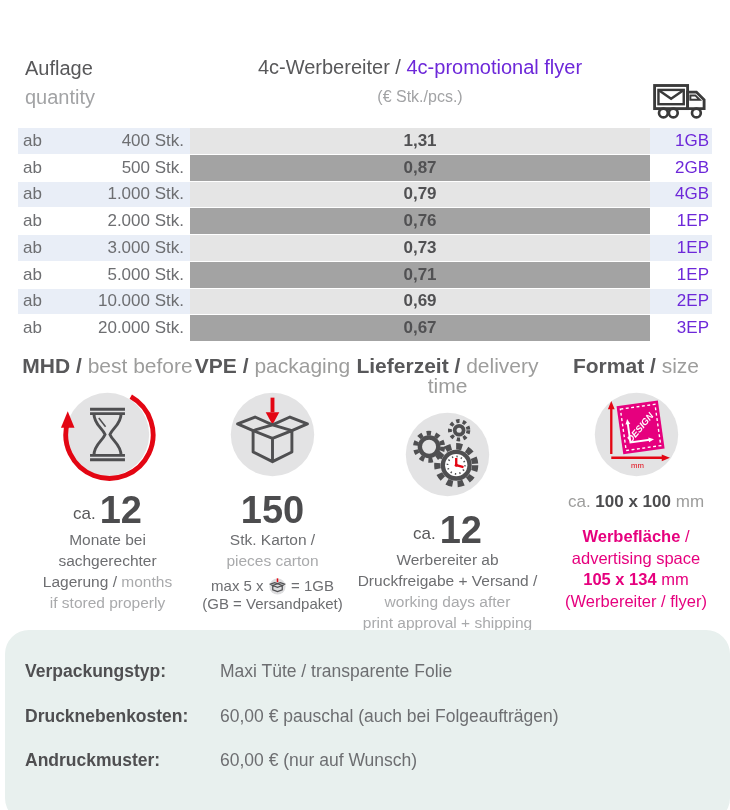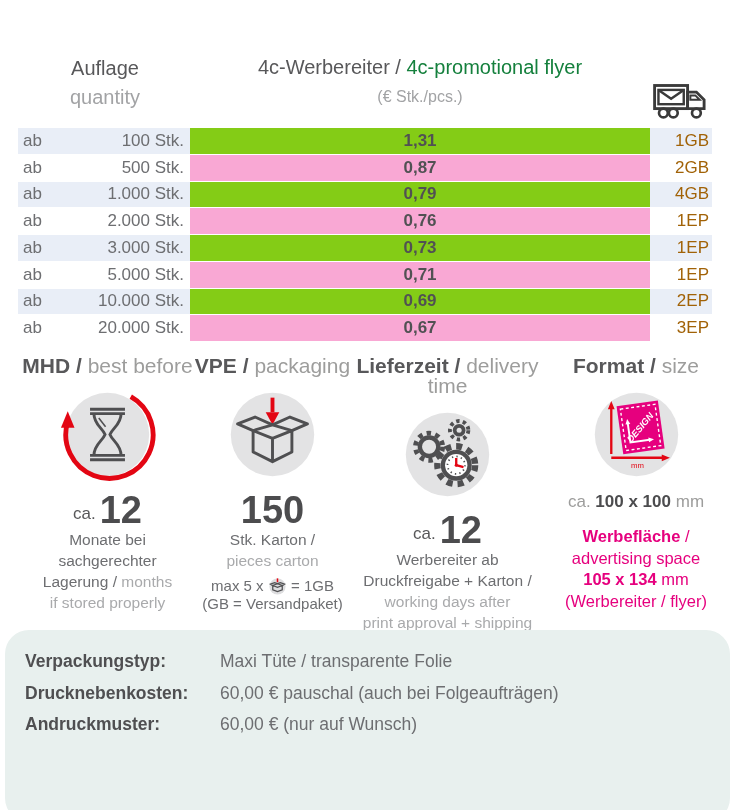--- a/index.html
+++ b/index.html
@@ -3,43 +3,43 @@
 <meta charset="utf-8">
 <style>
   * { margin:0; padding:0; box-sizing:border-box; }
   html,body { background:#ffffff; }
   body { font-family:"Liberation Sans", sans-serif; }
   #page {
     position:relative; width:730px; height:810px; margin:0 auto;
     background:#ffffff; overflow:hidden;
   }
   
-  .hdr-qty { position:absolute; left:25px; top:54px; width:160px; text-align:center; }
+  .hdr-qty { position:absolute; left:25px; top:54px; width:160px; text-align:left; }
   .hdr-qty .de { font-size:20px; color:#58585a; line-height:29px; }
   .hdr-qty .en { font-size:20px; color:#a2a3a5; line-height:29px; }
   .hdr-prod { position:absolute; left:205px; top:54px; width:430px; text-align:center; }
   .hdr-prod .l1 { font-size:20px; line-height:26px; }
   .hdr-prod .de { color:#58585a; }
-  .hdr-prod .en { color:#15803d; }
+  .hdr-prod .en { color:#6d28d9; }
   .hdr-prod .sub { font-size:16px; color:#a2a3a5; margin-top:8px; }
   .truck { position:absolute; left:652px; top:80px; width:58px; height:44px; }
   
   .ptable { position:absolute; left:18px; top:128px; width:694px; }
   .p-row { display:flex; height:26.75px; border-bottom:1px solid #ffffff; }
   .c-qty  { width:172px; display:flex; align-items:center; font-size:17px; color:#6d6e71; }
   .c-qty .ab { padding-left:5px; }
   .c-qty .num { margin-left:auto; padding-right:6px; }
   .c-price { width:460px; display:flex; align-items:center; justify-content:center;
              font-size:17px; font-weight:bold; color:#515153; }
   .c-pack { width:62px; display:flex; align-items:center; justify-content:flex-end;
-            padding-right:3px; font-size:17px; color:#a16207; }
+            padding-right:3px; font-size:17px; color:#6d28d9; }
   .row-tint .c-qty, .row-tint .c-pack { background:#e9eef7; }
-  .row-tint .c-price { background:#84cc16; }
+  .row-tint .c-price { background:#e5e5e5; }
   .row-plain .c-qty, .row-plain .c-pack { background:#ffffff; }
-  .row-plain .c-price { background:#f9a8d4; }
+  .row-plain .c-price { background:#a3a3a3; }
   
   .feat { position:absolute; top:356px; text-align:center; }
   #feat-mhd { left:15px; width:185px; }
   #feat-vpe { left:180px; width:185px; }
   #feat-del { left:340px; width:215px;text-align:center; }
   #feat-fmt { left:550px; width:172px; }
   .feat .title { font-size:21px; line-height:20px; }
   .feat .title .de { font-weight:bold; color:#58585a; }
   .feat .title .en { color:#9d9d9c; }
   .feat .circle { width:97px; height:97px; margin:10px auto 0; }
@@ -55,22 +55,22 @@
   .fmt-size .pre, .fmt-size .unit { color:#9d9d9c; }
   .fmt-size .val { font-weight:bold; color:#4c4c4e; }
   .fmt-ad { margin-top:14px; font-size:16.5px; line-height:21.5px; color:#e6007e; }
   .fmt-ad .b { font-weight:bold;text-align:right; }
   
   .footer {
     position:absolute; left:5px; top:630px; width:725px; height:192px;
     background:#e8f0ee; border-radius:24px;
   }
   .footer-grid {
-    position:absolute; left:20px; top:18px;
-    display:grid; grid-template-columns:195px auto; row-gap:4px;
+    position:absolute; left:20px; top:28px;
+    display:grid; grid-template-columns:195px auto; row-gap:17px;
     font-size:17.5px; line-height:27.5px;
   }
   .footer-grid .lab { font-weight:bold; color:#4f4f51; }
   .footer-grid .val { color:#6d6e71; }
 </style>
 </head>
 <body>
 
 <div id="page">
 
@@ -96,21 +96,21 @@
       <circle cx="10" cy="30" r="4" fill="#ffffff" stroke="#3a3a3a" stroke-width="2.4"></circle>
       <circle cx="19" cy="30" r="4" fill="#ffffff" stroke="#3a3a3a" stroke-width="2.4"></circle>
       <circle cx="40" cy="30" r="4" fill="#ffffff" stroke="#3a3a3a" stroke-width="2.4"></circle>
     </svg>
   </div>
 
   <div class="ptable">
     <div class="p-row row-tint">
       <div class="c-qty">
           <span class="ab">ab</span>
-          <span class="num">100 Stk.</span>
+          <span class="num">400 Stk.</span>
         </div>
       <div class="c-price">1,31</div>
       <div class="c-pack">1GB</div>
     </div>
     <div class="p-row row-plain">
       <div class="c-qty">
           <span class="ab">ab</span>
           <span class="num">500 Stk.</span>
         </div>
       <div class="c-price">0,87</div>
@@ -238,21 +238,21 @@
         <circle cx="59" cy="61" r="9" fill="none" stroke="#4f4f51" stroke-width="1.8" stroke-dasharray="1.4 3.3"></circle>
         <path d="M59,61 V53.5 M59,61 L66.5,63" stroke="#e30613" stroke-width="2.4" fill="none"></path>
         <circle cx="59" cy="61" r="1.6" fill="#e30613"></circle>
       </svg>
     </div>
     <div class="bigline">
       <span class="ca">ca.</span>
       <span class="big">12</span>
     </div>
     <div class="line t-mid">Werbereiter ab</div>
-    <div class="line t-mid">Druckfreigabe + Karton /</div>
+    <div class="line t-mid">Druckfreigabe + Versand /</div>
     <div class="line t-lite">working days after</div>
     <div class="line t-lite">print approval + shipping</div>
   </div>
 
   <div class="feat" id="feat-fmt">
     <div class="title">
       <span class="de">Format / </span><span class="en">size</span>
     </div>
     <div class="circle">
       <svg viewBox="0 0 100 100" width="97" height="97">

